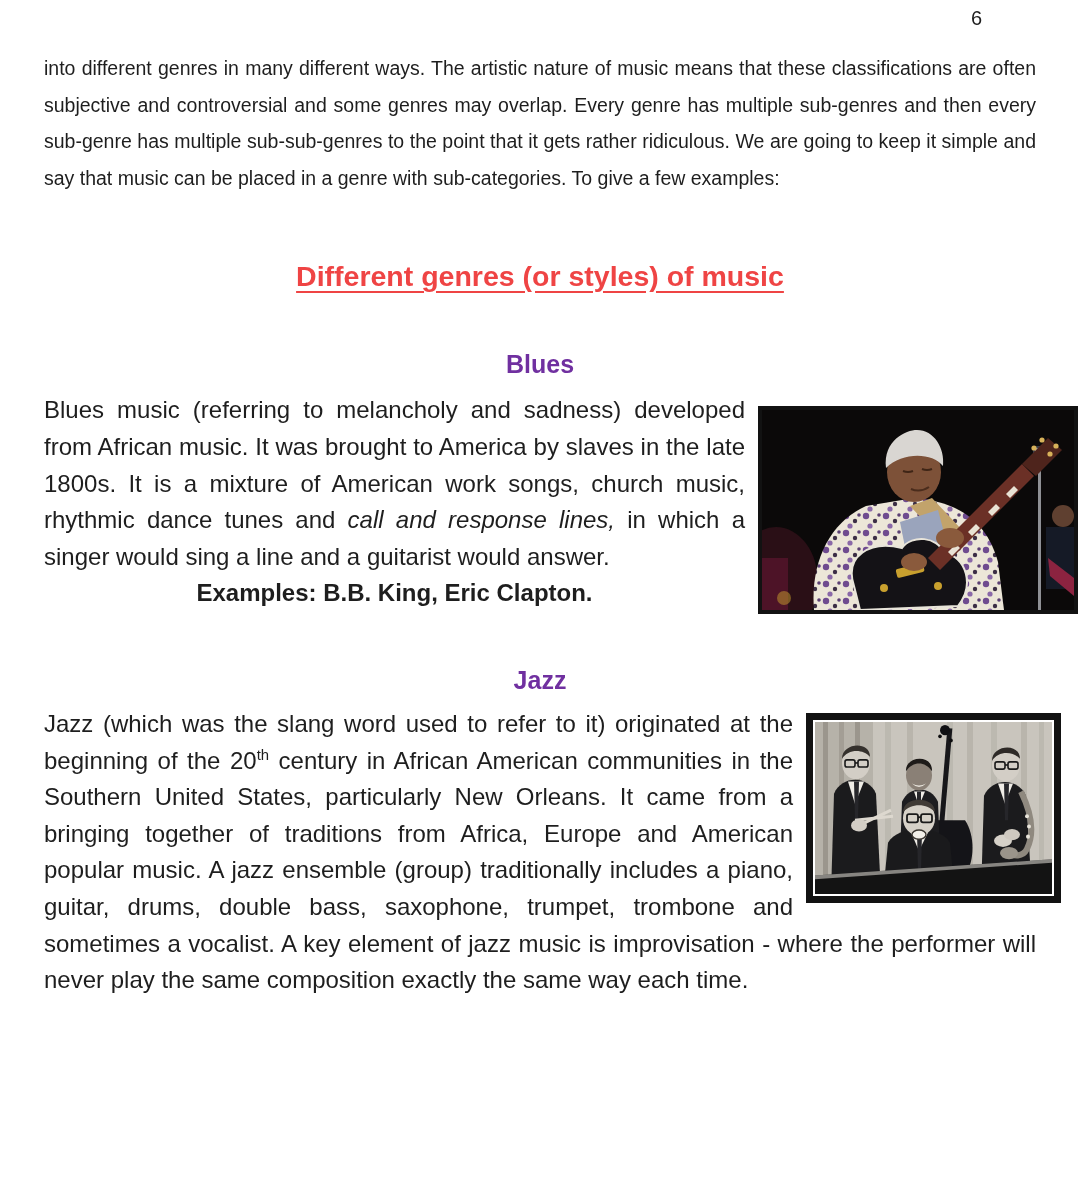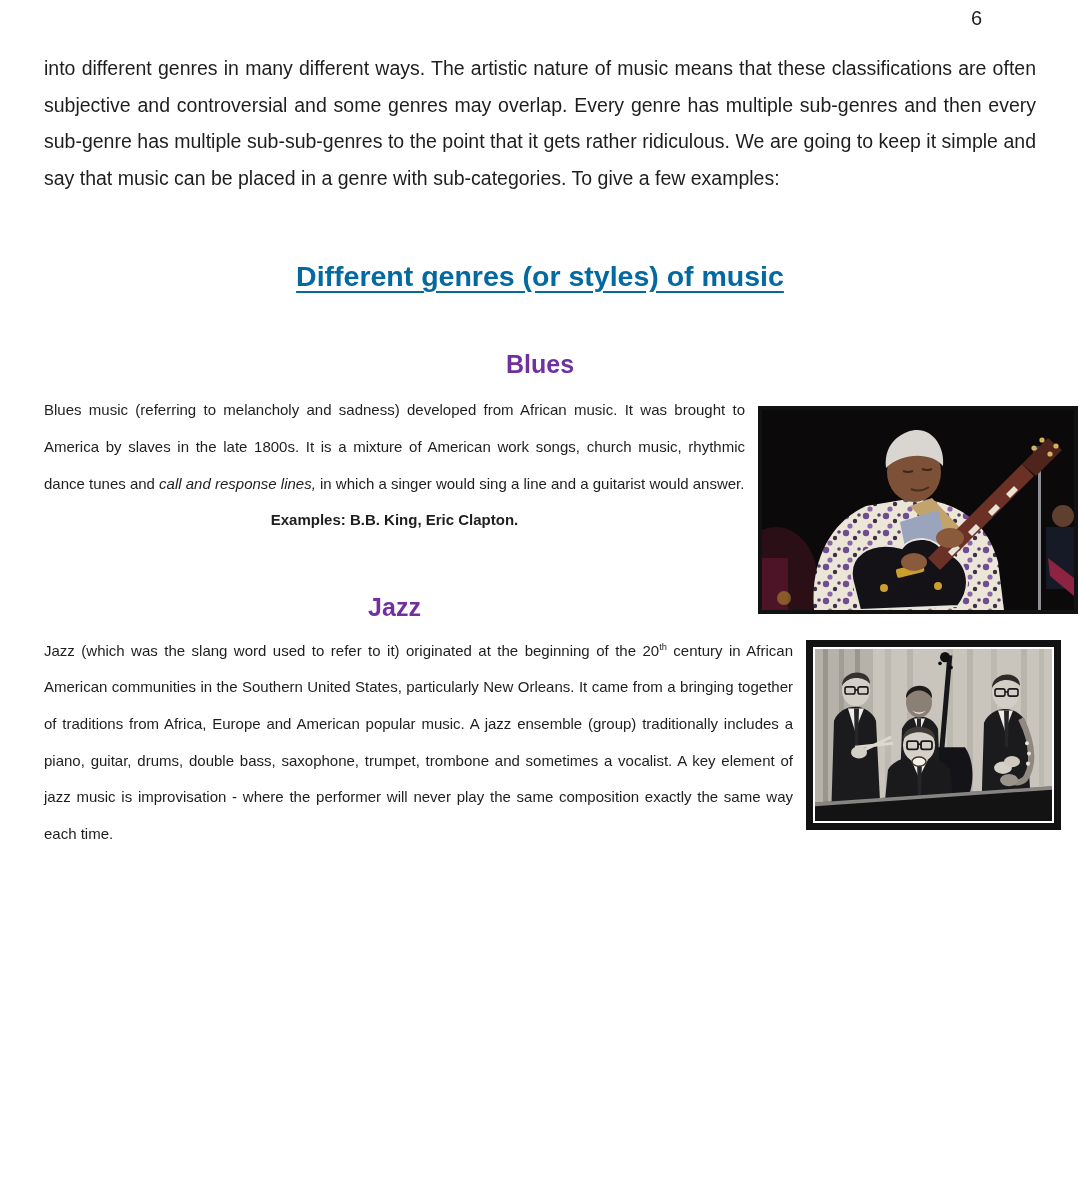--- a/index.html
+++ b/index.html
@@ -36,21 +36,21 @@
   }
   .section-heading {
     font-size: 25px;
     font-weight: bold;
     line-height: 29px;
     text-align: center;
   }
   .blues-heading { margin-top: 57px; }
   .jazz-heading  { margin-top: 54px; }
   .section-body {
-    font-size: 15px;
+    font-size: 24px;
     line-height: 36.6px;
     margin-top: 13px;
   }
   .jazz-body { margin-top: 11px; }
   .section-body .justified { text-align: justify; }
   .examples { font-weight: bold; text-align: center; }
   sup { font-size: 0.62em; line-height: 0; vertical-align: super; }
   figure.photo {
     float: right;
     background: #ffffff;
@@ -70,21 +70,21 @@
 </style>
 </head>
 <body>
 
 <div class="page-number">6</div>
 
 <div class="content">
 
   <p class="intro">into different genres in many different ways. The artistic nature of music means that these classifications are often subjective and controversial and some genres may overlap. Every genre has multiple sub-genres and then every sub-genre has multiple sub-sub-genres to the point that it gets rather ridiculous.  We are going to keep it simple and say that music can be placed in a genre with sub-categories. To give a few examples:</p>
 
-  <h1 class="main-heading" style="color:#0369a1;text-decoration:underline;">Different genres (or styles) of music</h1>
+  <h1 class="main-heading" style="color:#ef4444;text-decoration:underline;">Different genres (or styles) of music</h1>
 
   <h2 class="section-heading blues-heading" style="color:#7030a0;">Blues</h2>
 
   <div class="section-body">
     <figure class="photo blues-photo" role="img" aria-label="Colour photo of blues guitarist B.B. King playing an electric guitar on a dark stage">
       <svg viewBox="0 0 312 200" preserveAspectRatio="none">
         <defs>
           <pattern id="floral" width="20" height="17" patternUnits="userSpaceOnUse">
             <rect width="20" height="17" fill="#ece6d8"></rect>
             <circle cx="4" cy="4" r="3.2" fill="#6f4b8f"></circle>

